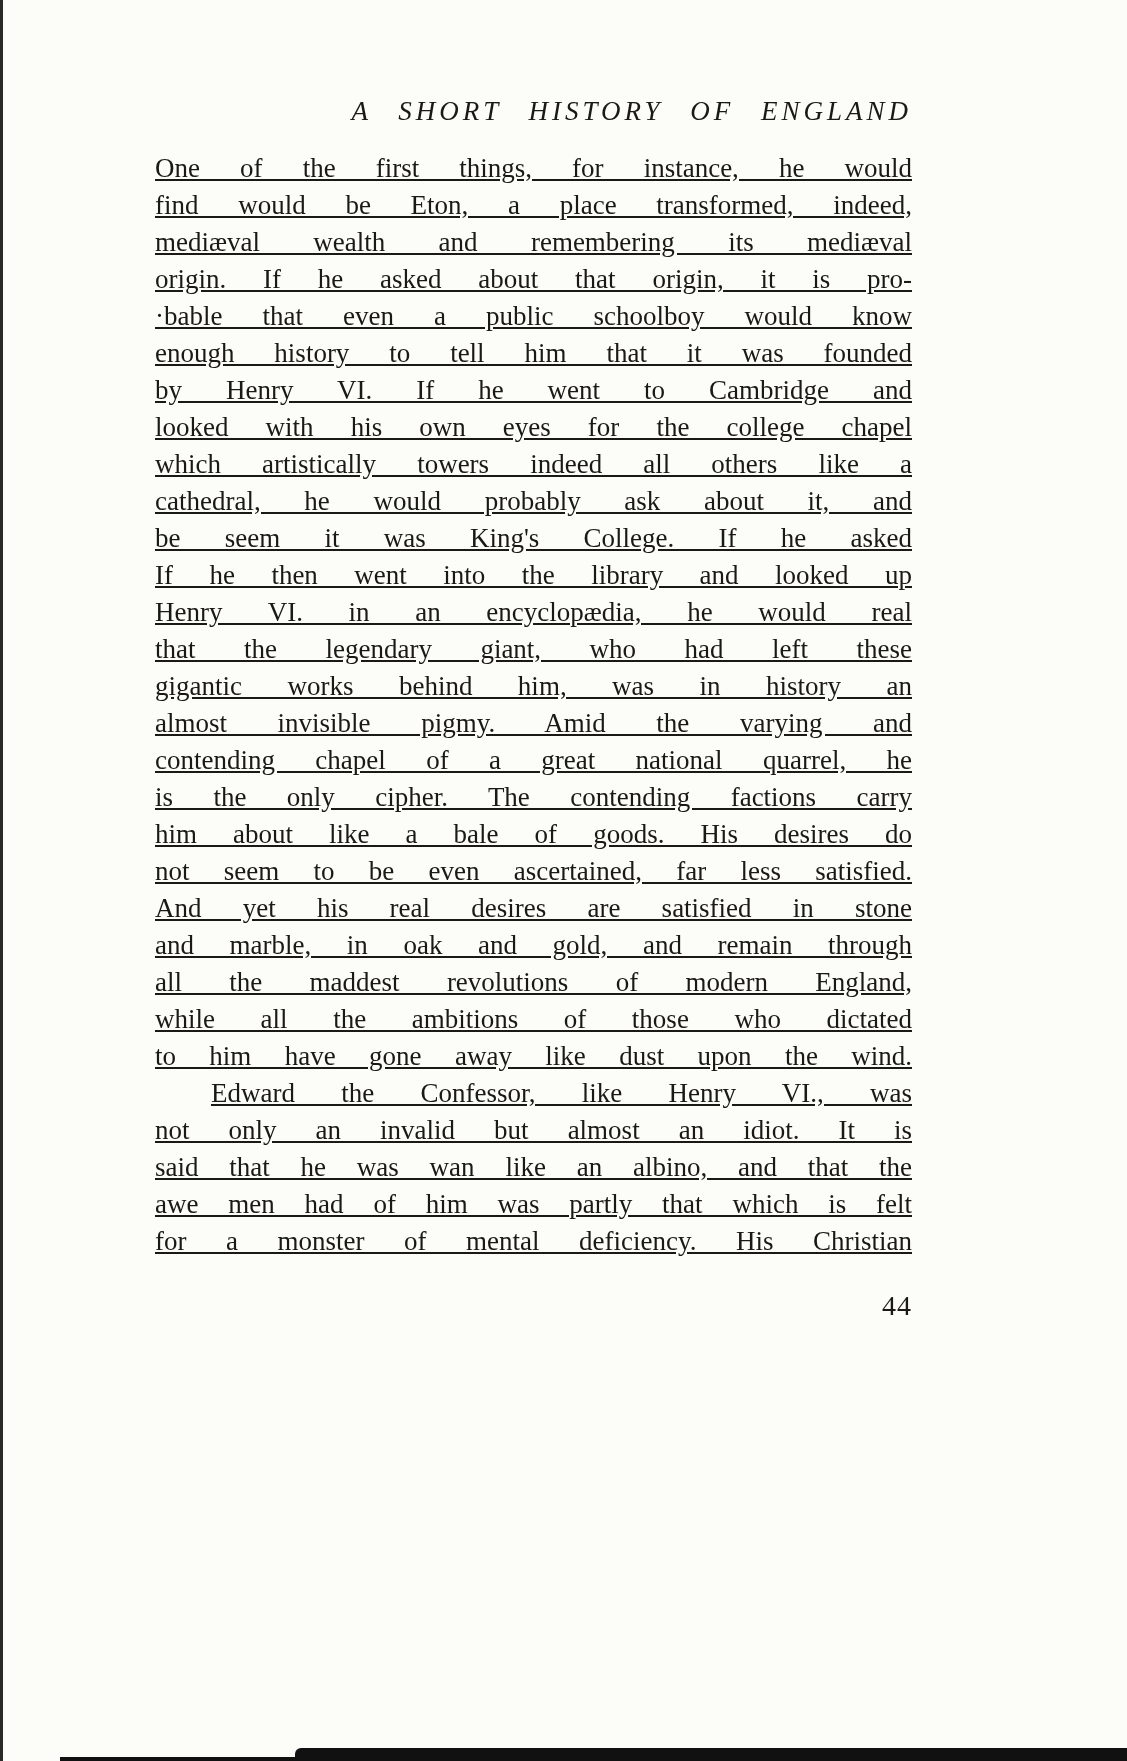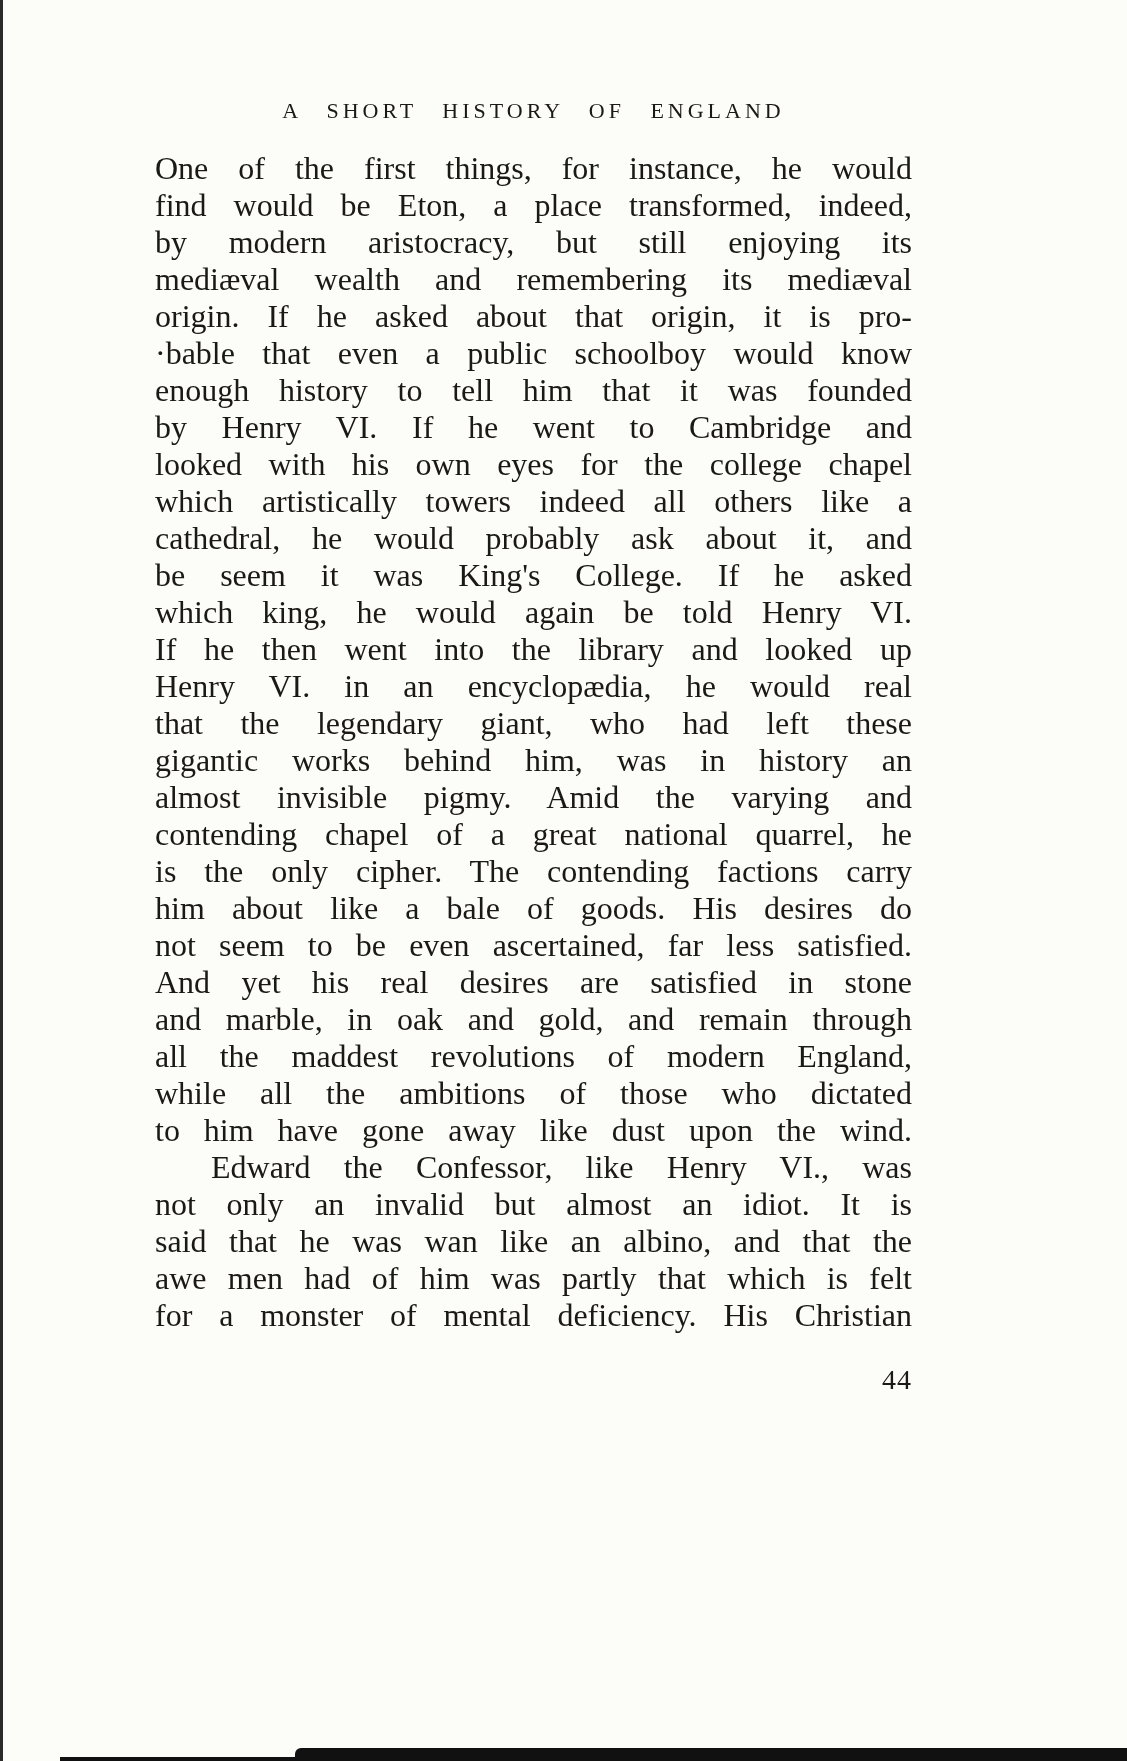--- a/index.html
+++ b/index.html
@@ -39,41 +39,43 @@
 
   .page-content {
     position: absolute;
     left: 155px;
     top: 92px;
     width: 757px;
   }
 
   h1.title {
     margin: 0 0 20px 0;
-    font-size: 22px;
+    font-size: 27px;
     font-weight: normal;
-    text-align: center;
+    text-align: right;
     letter-spacing: 4px;
     word-spacing: 16px;
     line-height: 38px;
     white-space: nowrap;
+    font-style: italic;
   }
 
   .para {
     margin: 0;
   }
 
   .line {
-    font-size: 32px;
+    font-size: 27px;
     line-height: 37px;
     text-align: justify;
     text-align-last: justify;
     -moz-text-align-last: justify;
     word-spacing: 2px;
     white-space: normal;
+    text-decoration: underline;
   }
 
   .line.first-indent {
     padding-left: 56px;
   }
 
   .page-number {
     margin-top: 30px;
     text-align: right;
     font-size: 28px;
@@ -87,31 +89,29 @@
 
   <div class="edge-left"></div>
 
   <div class="page-content">
     <h1 class="title">A SHORT HISTORY OF ENGLAND</h1>
 
     <div id="paragraphs">
         <div class="para">
           <div class="line">One of the first things, for instance, he would</div>
           <div class="line">find would be Eton, a place transformed, indeed,</div>
-          <div class="line">by modern aristocracy, but still enjoying its</div>
           <div class="line">mediæval wealth and remembering its mediæval</div>
           <div class="line">origin. If he asked about that origin, it is pro-</div>
           <div class="line">·bable that even a public schoolboy would know</div>
           <div class="line">enough history to tell him that it was founded</div>
           <div class="line">by Henry VI. If he went to Cambridge and</div>
           <div class="line">looked with his own eyes for the college chapel</div>
           <div class="line">which artistically towers indeed all others like a</div>
           <div class="line">cathedral, he would probably ask about it, and</div>
           <div class="line">be seem it was King's College. If he asked</div>
-          <div class="line">which king, he would again be told Henry VI.</div>
           <div class="line">If he then went into the library and looked up</div>
           <div class="line">Henry VI. in an encyclopædia, he would real</div>
           <div class="line">that the legendary giant, who had left these</div>
           <div class="line">gigantic works behind him, was in history an</div>
           <div class="line">almost invisible pigmy. Amid the varying and</div>
           <div class="line">contending chapel of a great national quarrel, he</div>
           <div class="line">is the only cipher. The contending factions carry</div>
           <div class="line">him about like a bale of goods. His desires do</div>
           <div class="line">not seem to be even ascertained, far less satisfied.</div>
           <div class="line">And yet his real desires are satisfied in stone</div>

